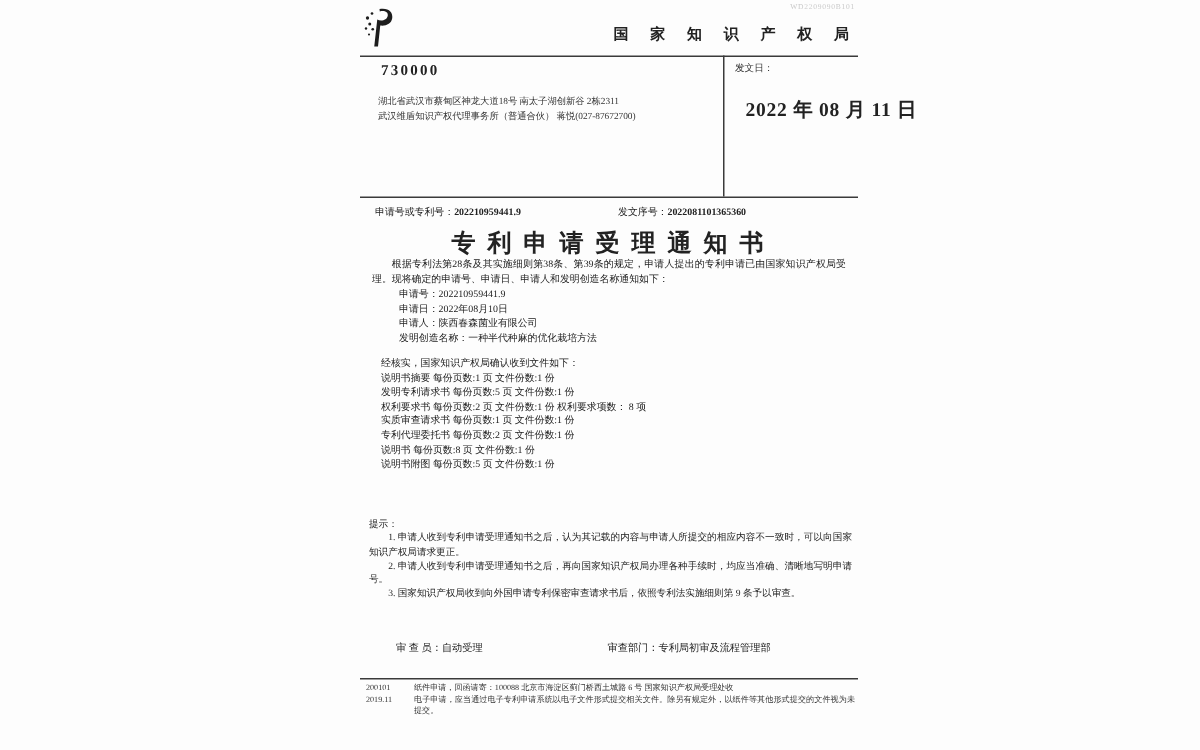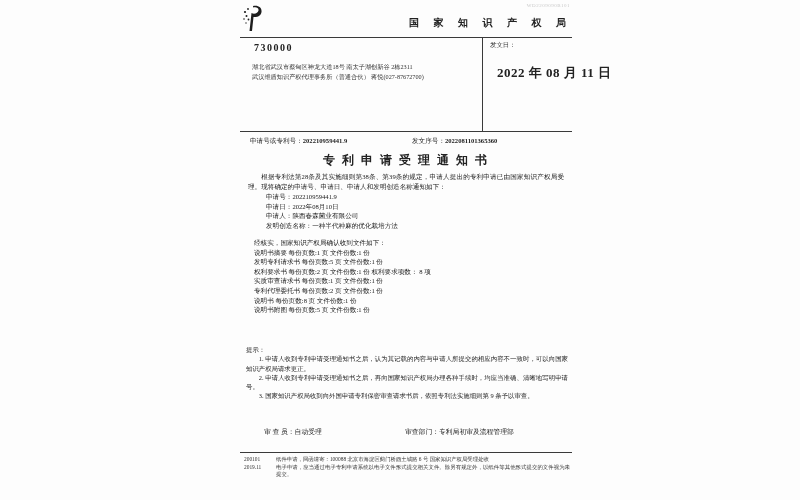--- a/index.html
+++ b/index.html
@@ -12,21 +12,21 @@
   .rule{position:absolute;left:0;width:332px;border-top:1px solid #3a3a3a;height:0;}
   .vline{position:absolute;border-left:1px solid #3a3a3a;width:0;}
   .agency{top:16px;left:0;width:332px;text-align:right;font-size:10px;font-weight:bold;letter-spacing:6px;white-space:nowrap;}
   .doc-code{top:3px;right:2px;font-size:5px;color:#c9c9c9;letter-spacing:.5px;}
   .postal{top:42px;left:14px;font-size:10px;font-weight:bold;letter-spacing:1.5px;}
   .addr{left:12px;font-size:6.2px;white-space:nowrap;color:#333;}
   .issue-label{top:41px;left:250px;font-size:6.4px;color:#333;}
   .issue-date{top:64px;left:247px;font-size:13px;font-weight:bold;letter-spacing:.5px;white-space:nowrap;margin-left:10px;}
   .meta{top:137px;font-size:6.6px;white-space:nowrap;}
   .meta b{font-weight:bold;}
-  .title{top:152px;left:0;width:332px;text-align:center;font-size:12px;font-weight:bold;letter-spacing:2px;white-space:nowrap;}
+  .title{top:152px;left:0;width:332px;text-align:center;font-size:16px;font-weight:bold;letter-spacing:2px;white-space:nowrap;}
   .intro{top:172px;left:8px;width:316px;font-size:6.6px;line-height:10px;text-align:justify;text-indent:2em;color:#222;}
   .fields{top:192px;left:26px;font-size:6.6px;line-height:9.6px;}
   .confirm{top:238px;left:14px;font-size:6.6px;line-height:9.6px;}
   .confirm div{white-space:nowrap;}
   .notes{top:345px;left:6px;width:322px;font-size:6.4px;line-height:9.3px;color:#222;}
   .notes p{margin:0;text-indent:2em;text-align:justify;}
   .notes .nt{text-indent:0;}
   .sig{top:427px;font-size:6.8px;white-space:nowrap;}
   .footer{top:456px;left:4px;width:326px;font-size:5.4px;color:#333;}
   .frow{display:flex;margin-bottom:1px;}

